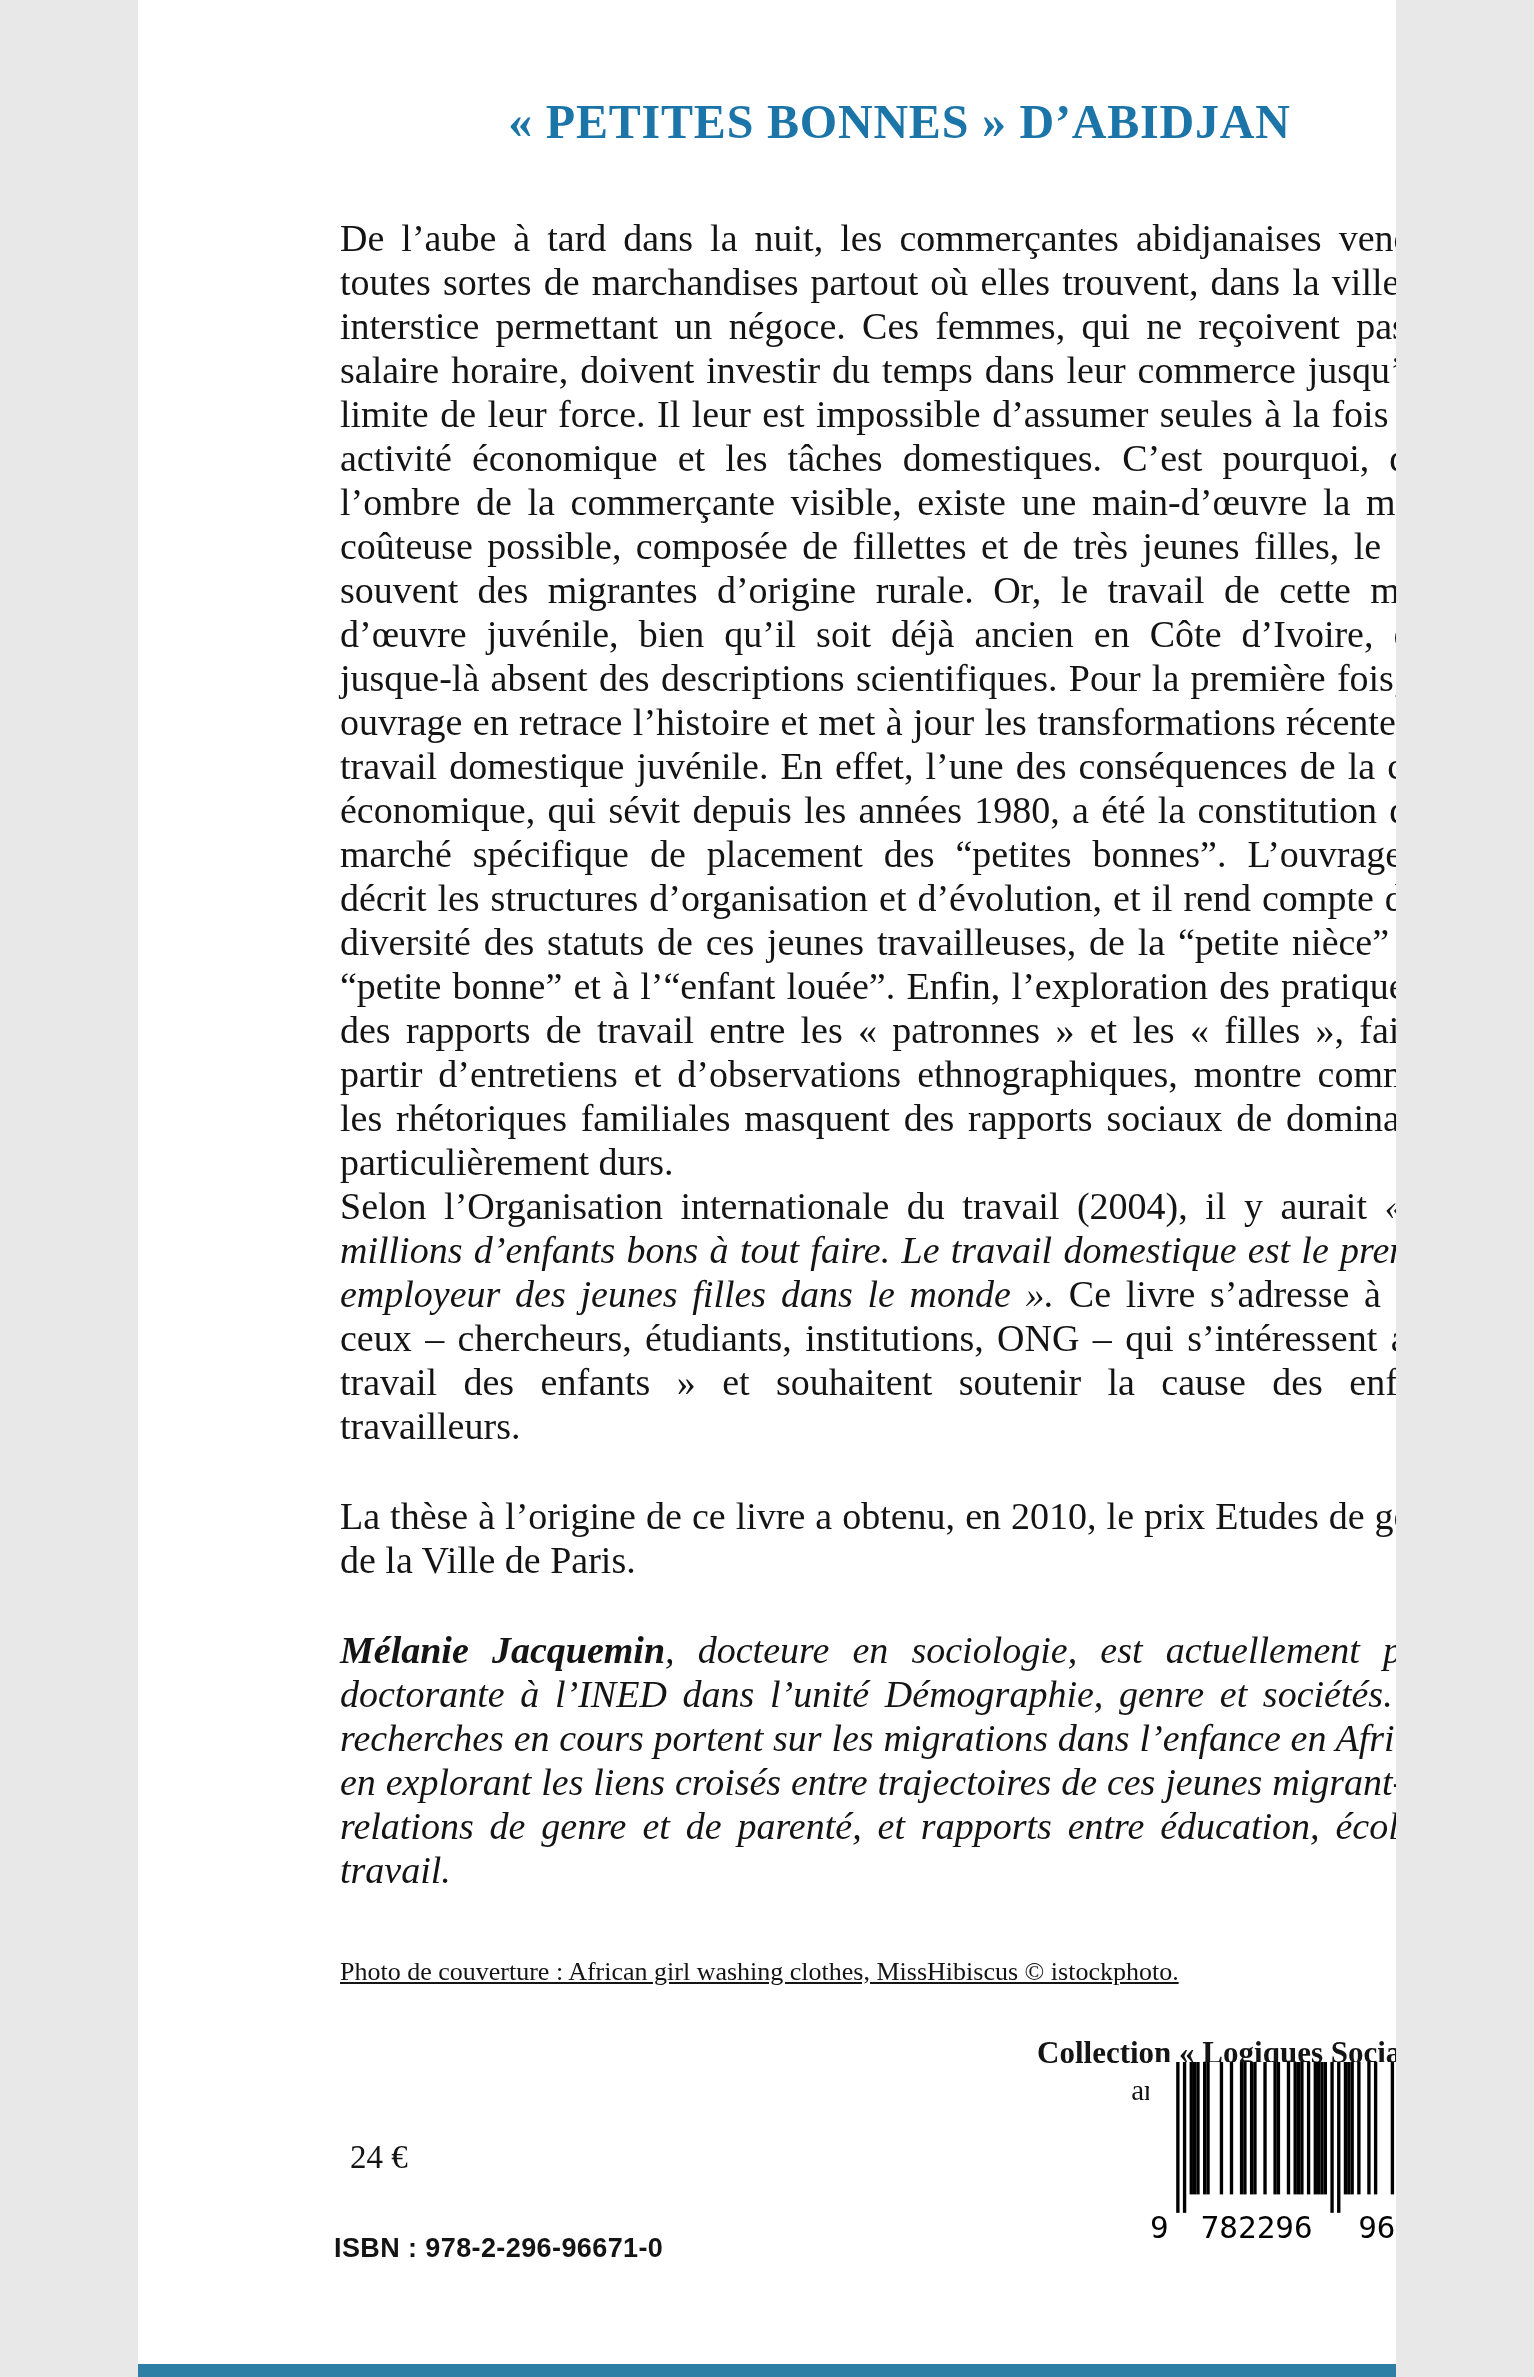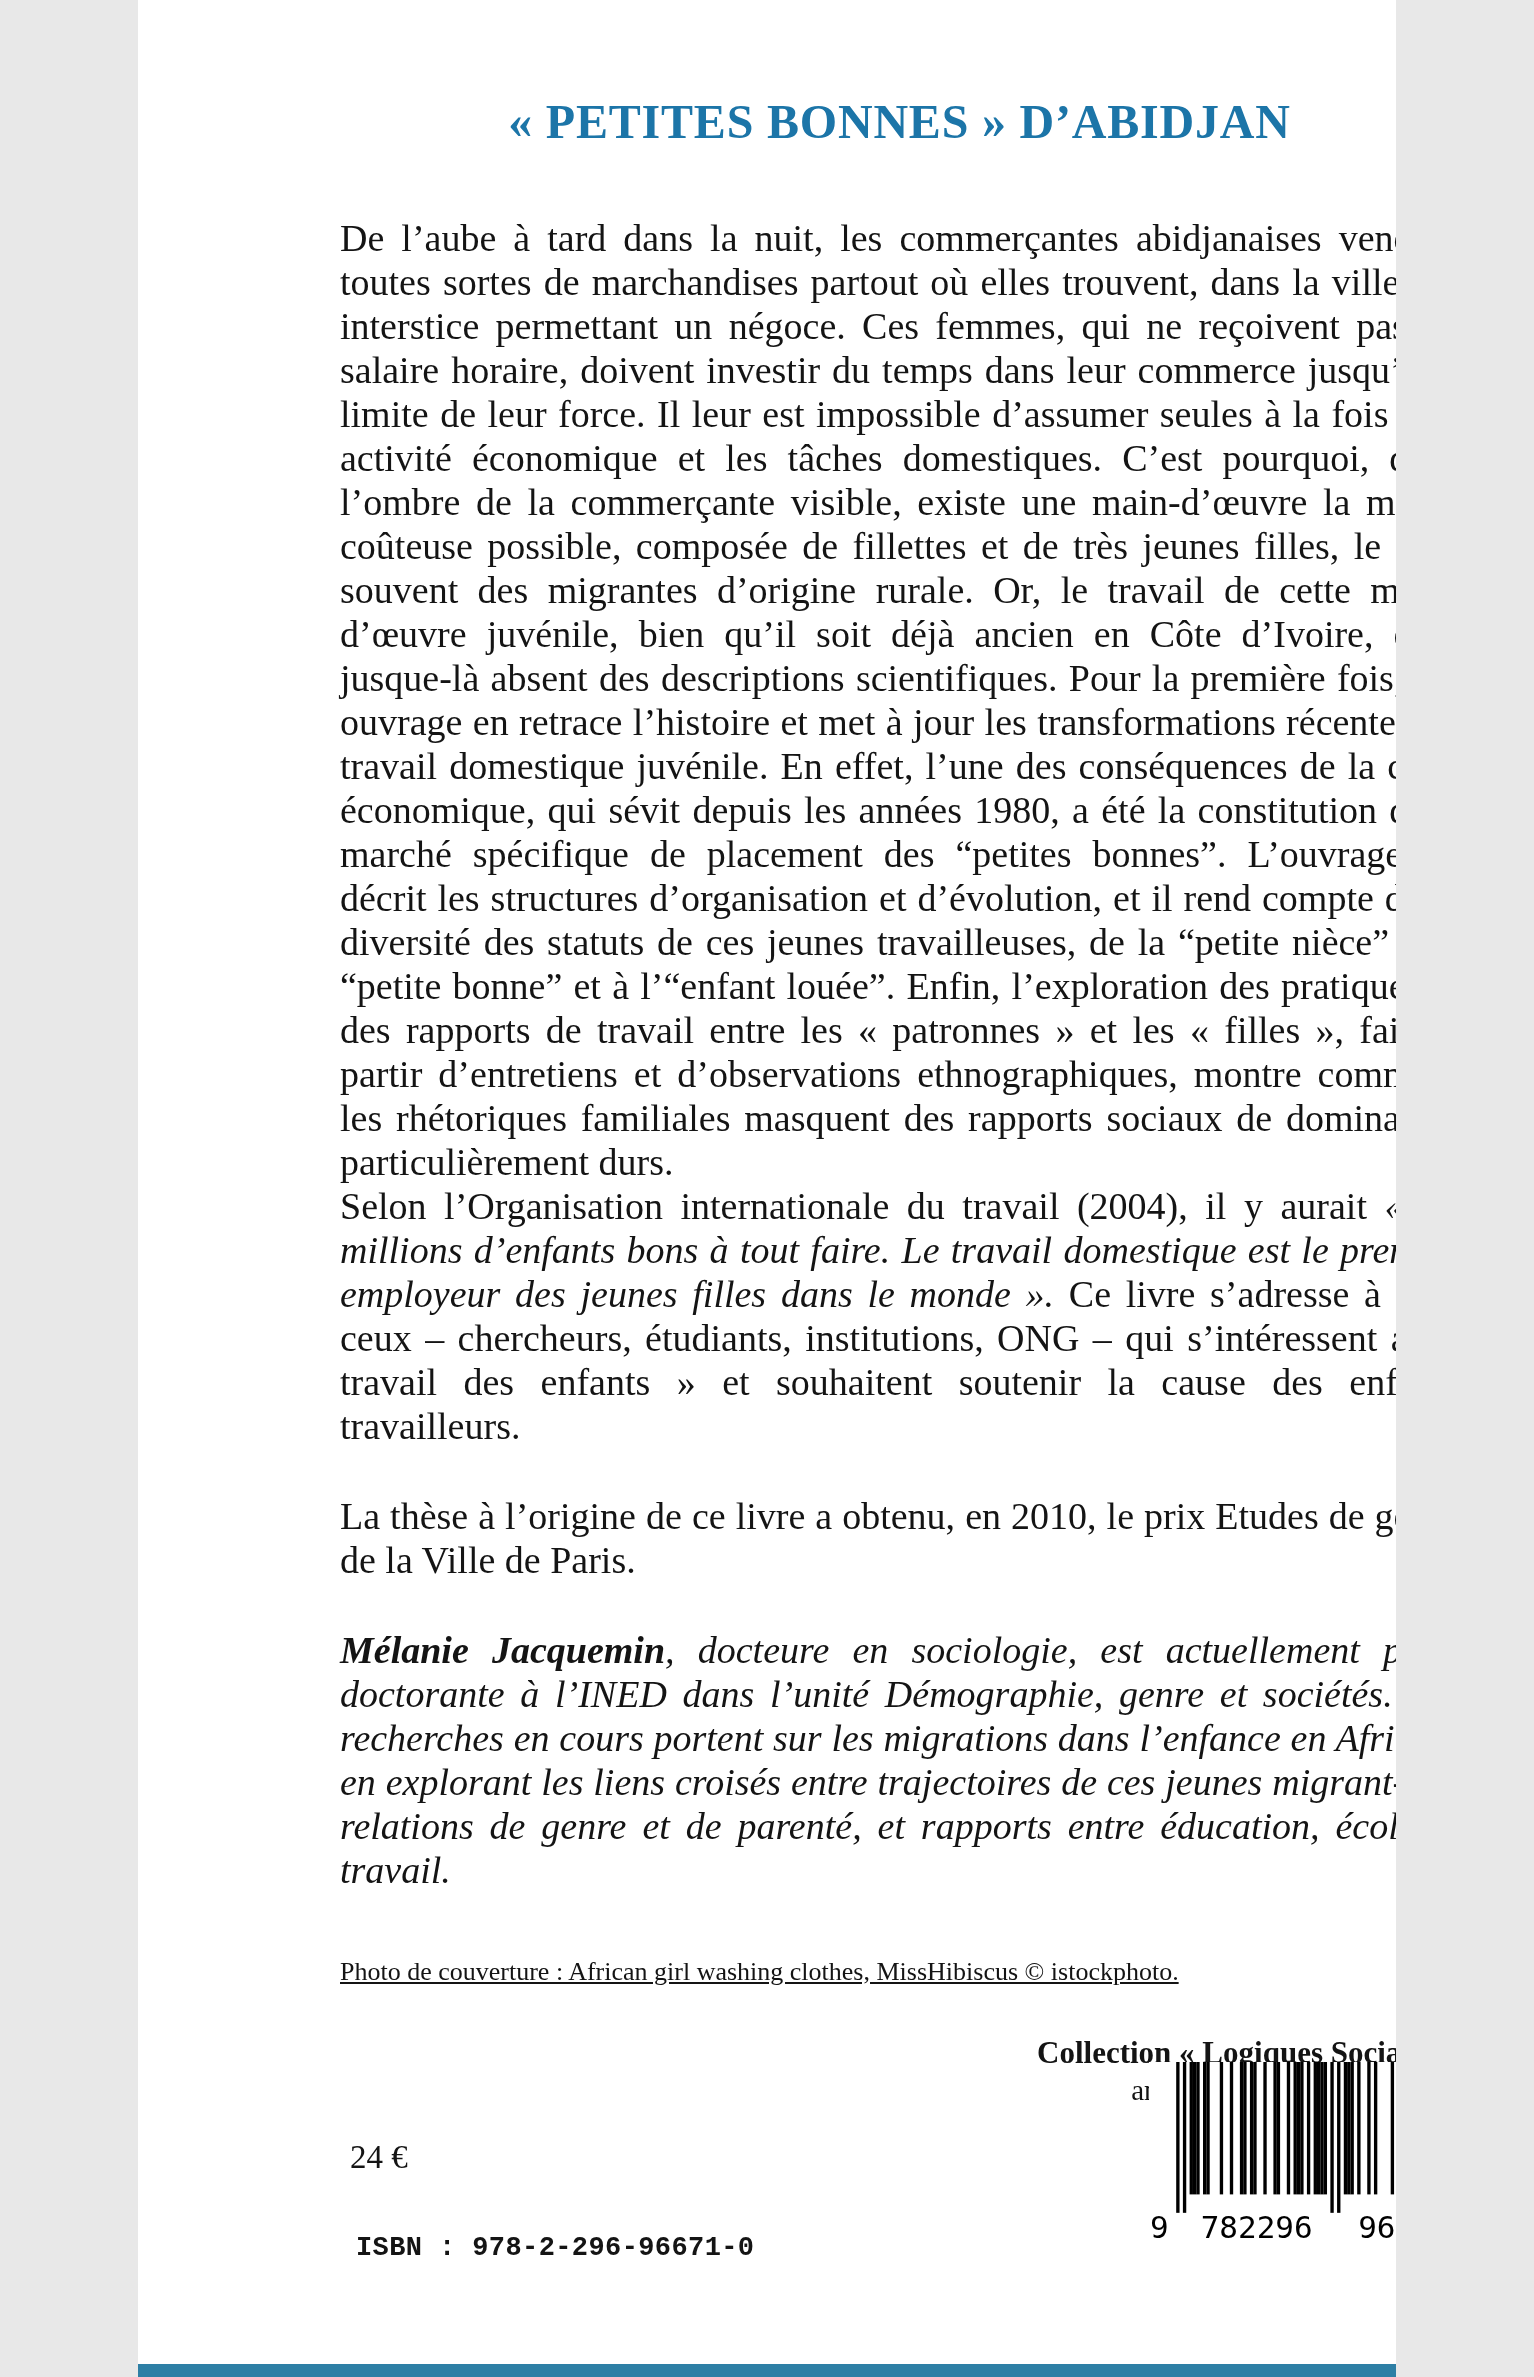--- a/index.html
+++ b/index.html
@@ -58,23 +58,23 @@
     line-height: 37px;
   }
   .price {
     position: absolute;
     left: 212px;
     top: 2139px;
     font-size: 33px;
   }
   .isbn {
     position: absolute;
-    left: 218px;
+    left: 196px;
     top: 2233px;
-    font-family: Liberation Mono, monospace;
+    font-family: Liberation Sans, sans-serif;
     font-weight: bold;
     font-size: 27px;
     letter-spacing: 0.4px;
   }
   .barcode {
     position: absolute;
     left: 1011px;
     top: 2062px;
     width: 346px;
     height: 181px;

